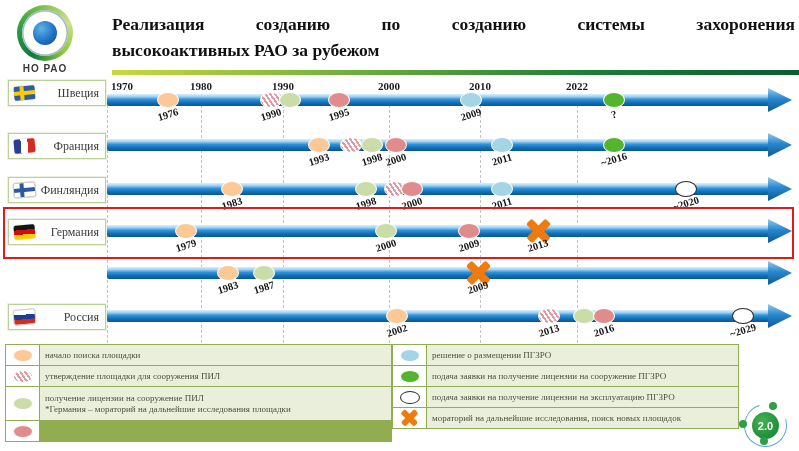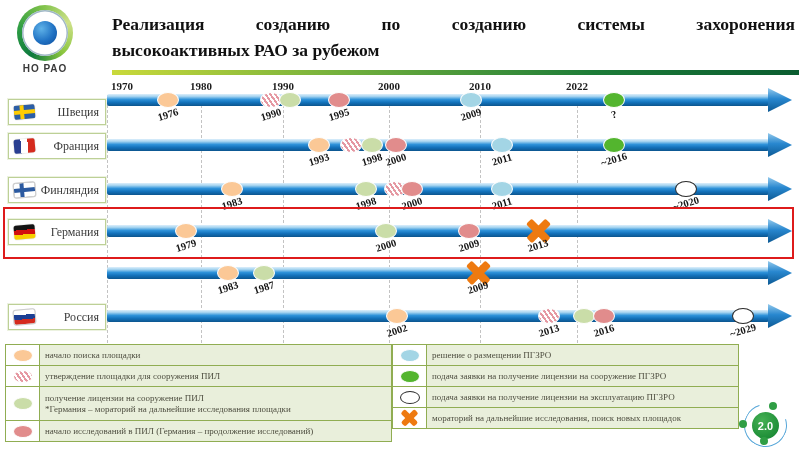--- a/index.html
+++ b/index.html
@@ -115,21 +115,21 @@
     <div class="gridline" style="left: 201px;"></div>
     <div class="axis-year" style="left: 201px;">1980</div>
     <div class="gridline" style="left: 283px;"></div>
     <div class="axis-year" style="left: 283px;">1990</div>
     <div class="gridline" style="left: 389px;"></div>
     <div class="axis-year" style="left: 389px;">2000</div>
     <div class="gridline" style="left: 480px;"></div>
     <div class="axis-year" style="left: 480px;">2010</div>
     <div class="gridline" style="left: 577px;"></div>
     <div class="axis-year" style="left: 577px;">2022</div>
-    <div class="country-box" style="top: 99px;">
+    <div class="country-box" style="top: 80px;">
       <div class="flag flag-sweden"></div>
       <div class="country-name">Швеция</div>
     </div>
     <div class="arrow-body" style="top: 94px;"></div>
     <div class="arrow-head" style="top: 87px;"></div>
     <div class="mk mk-search" style="left: 168px; top: 100px;"></div>
     <div class="yr" style="left: 168px; top: 109px;">1976</div>
     <div class="mk mk-approved" style="left: 271px; top: 100px;"></div>
     <div class="yr" style="left: 271px; top: 109px;">1990</div>
     <div class="mk mk-license" style="left: 290px; top: 100px;"></div>
@@ -226,23 +226,20 @@
       <div class="lg-swatch">
         <div class="mk sm mk-license"></div>
       </div>
       <div class="lg-text">
         <div class="lg-line">получение лицензии на сооружение ПИЛ</div>
         <div class="lg-line">*Германия – мораторий на дальнейшие исследования площадки</div>
       </div>
       <div class="lg-swatch">
         <div class="mk sm mk-research"></div>
       </div>
-      <div class="lg-text">
-        <div class="lg-line">начало исследований в ПИЛ (Германия – продолжение исследований)</div>
-      </div>
     </div>
     <div class="legend-table" style="left: 392px; width: 345px; grid-template-rows: 20px 20px 20px 20px;">
       <div class="lg-swatch">
         <div class="mk sm mk-decision"></div>
       </div>
       <div class="lg-text">
         <div class="lg-line">решение о размещении ПГЗРО</div>
       </div>
       <div class="lg-swatch">
         <div class="mk sm mk-app-construction"></div>

